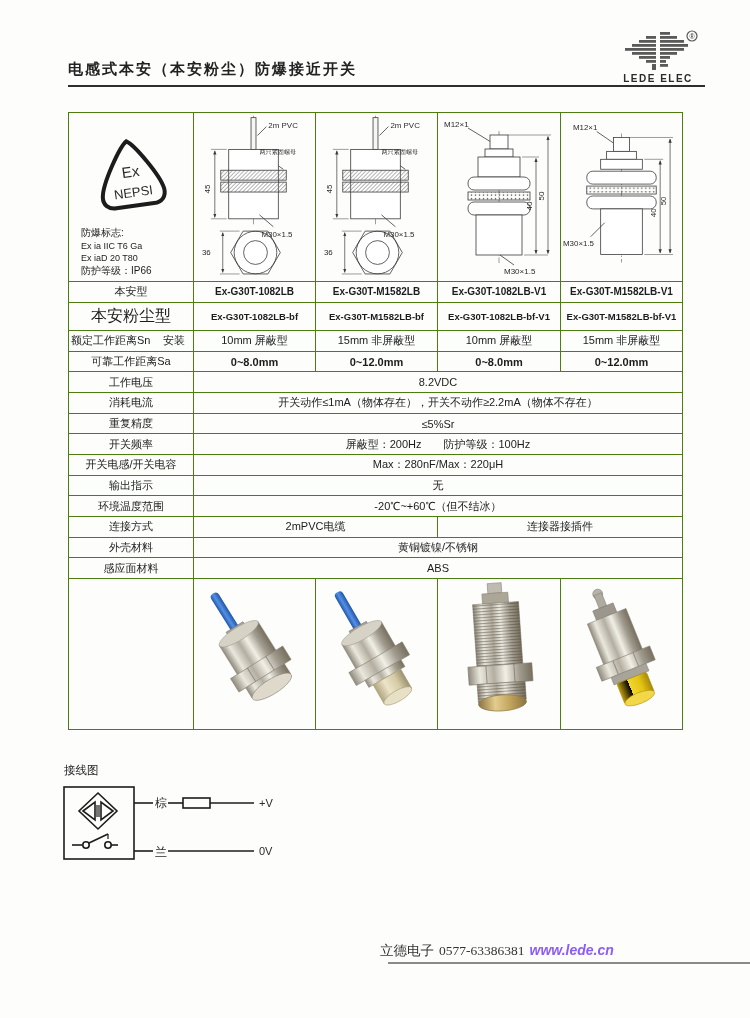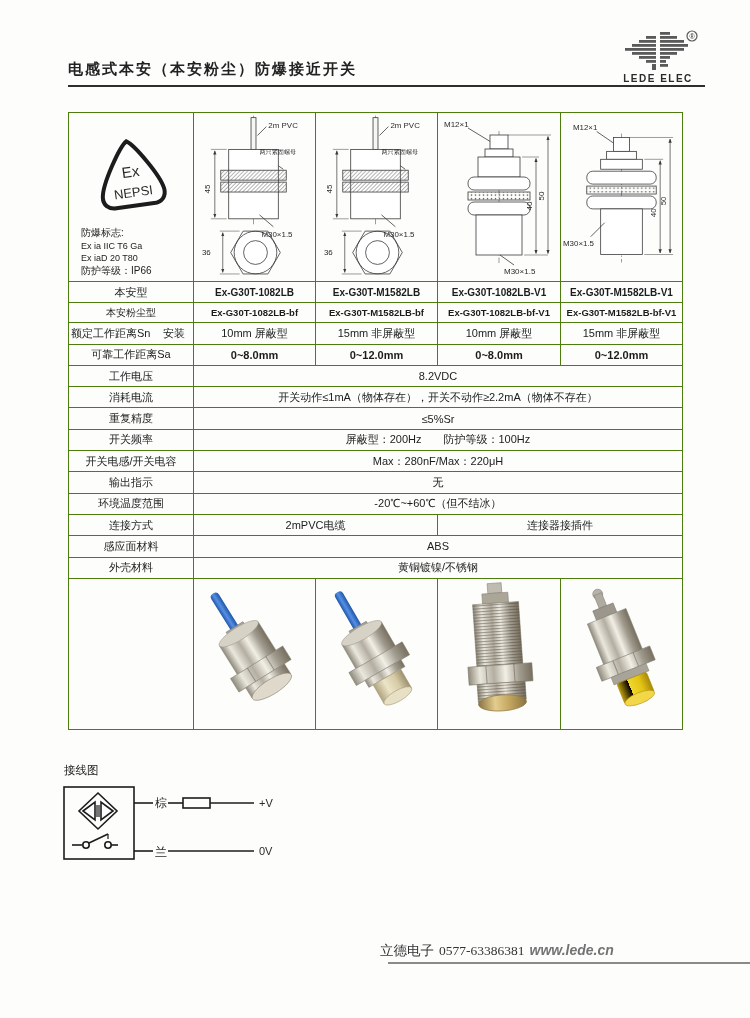--- a/index.html
+++ b/index.html
@@ -25,21 +25,21 @@
   .cert-cell{display:flex;flex-direction:column;align-items:center;padding-top:22px;height:100%;box-sizing:border-box;}
   .cert-text{align-self:flex-start;text-align:left;padding-left:12px;margin-top:10px;
              font-size:9px;line-height:12.5px;white-space:nowrap;}
   .cert-text .cn{font-size:10px;}
   
   .wiring-title{position:absolute;left:64px;top:763px;font-size:11.5px;color:#222;}
   .wiring{position:absolute;left:56px;top:779px;}
   
   .footer{position:absolute;left:380px;top:942px;width:300px;display:flex;align-items:baseline;gap:5px;}
   .footer .co,.footer .tel{font-family:"Liberation Serif", serif;font-size:13.5px;color:#333;}
-  .footer .web{font-style:italic;font-weight:bold;font-size:14px;color:#737373;}
+  .footer .web{font-style:italic;font-weight:bold;font-size:14px;color:#8b5cf6;}
   .footer-rule{position:absolute;left:388px;top:962px;width:362px;height:1.5px;background:#8a8a8a;}
   svg text{font-family:"Liberation Sans", sans-serif;fill:#2a2a2a;}
   .hidden-defs{position:absolute;width:0;height:0;}
 </style>
 </head>
 <body>
 
 <svg class="hidden-defs" aria-hidden="true">
   <defs>
     <marker id="ah" viewBox="0 0 10 10" refX="9" refY="5" markerWidth="6" markerHeight="6" orient="auto-start-reverse">
@@ -263,21 +263,21 @@
     </tr>
 
     <tr class="model">
       <td class="lbl" style="font-weight:normal;font-size:11px">本安型</td>
       <td class="val">Ex-G30T-1082LB</td>
       <td class="val">Ex-G30T-M1582LB</td>
       <td class="val">Ex-G30T-1082LB-V1</td>
       <td class="val">Ex-G30T-M1582LB-V1</td>
     </tr>
     <tr class="model model2">
-      <td class="lbl" style="font-weight:normal;font-size:10px">本安粉尘型</td>
+      <td class="lbl" style="font-weight:normal;font-size:16px">本安粉尘型</td>
       <td class="val">Ex-G30T-1082LB-bf</td>
       <td class="val">Ex-G30T-M1582LB-bf</td>
       <td class="val">Ex-G30T-1082LB-bf-V1</td>
       <td class="val">Ex-G30T-M1582LB-bf-V1</td>
     </tr>
     <tr>
       <td class="lbl">
         <span class="lbl-flex">
               <span>额定工作距离Sn</span>
               <span>安装</span>
@@ -322,26 +322,26 @@
     <tr>
       <td class="lbl">环境温度范围</td>
       <td class="val" colspan="4">-20℃~+60℃（但不结冰）</td>
     </tr>
     <tr>
       <td class="lbl">连接方式</td>
       <td class="val" colspan="2">2mPVC电缆</td>
       <td class="val" colspan="2">连接器接插件</td>
     </tr>
     <tr>
+      <td class="lbl">外壳材料</td>
+      <td class="val" colspan="4">黄铜镀镍/不锈钢</td>
+    </tr>
+    <tr>
       <td class="lbl">感应面材料</td>
       <td class="val" colspan="4">ABS</td>
-    </tr>
-    <tr>
-      <td class="lbl">外壳材料</td>
-      <td class="val" colspan="4">黄铜镀镍/不锈钢</td>
     </tr>
 
     <tr class="photorow" style="height:150px">
       <td></td>
       <td>
         <svg width="100%" height="148" viewBox="0 0 122 148">
           <g transform="rotate(-32 61 80)">
             <rect x="56" y="2" width="9" height="44" rx="4" fill="url(#grad-blue)"></rect>
             <rect x="51" y="42" width="20" height="10" fill="#a9a49a" stroke="#7d7870" stroke-width="0.6"></rect>
             <rect x="38" y="50" width="46" height="48" fill="url(#grad-metal)" stroke="#8a857a" stroke-width="0.5"></rect>

